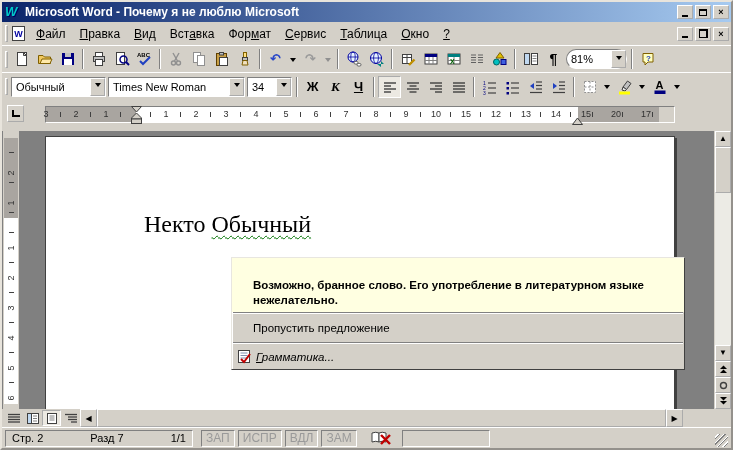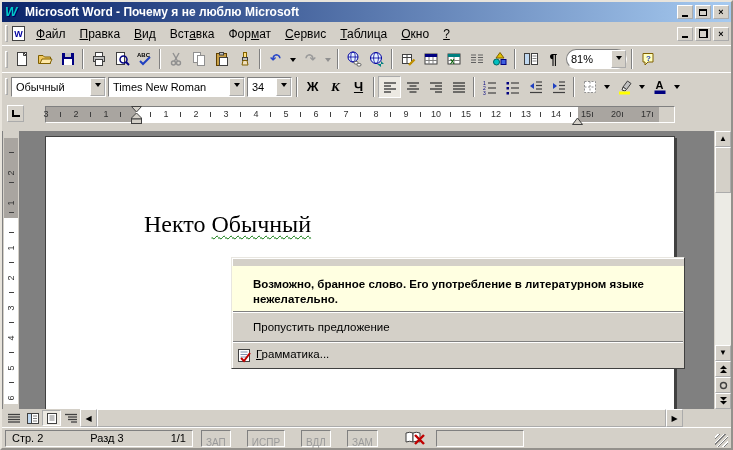--- a/index.html
+++ b/index.html
@@ -89,25 +89,25 @@
   .doc-text { position:absolute; left:98px; top:74px; font-family:"Liberation Serif","DejaVu Serif",serif;
               font-size:24px; color:#000; white-space:nowrap; }
   .squiggle { text-decoration:underline; text-decoration-style:wavy; text-decoration-color:#007000;
               text-decoration-thickness:1px; text-underline-offset:3px; }
 
   
   .ctx-menu { position:absolute; left:229px; top:126px; width:454px; background:#d4d0c8;
               border:1px solid; border-color:#e8e6e0 #404040 #404040 #e8e6e0;
               box-shadow:inset 1px 1px 0 #fff; z-index:10; }
   .cm-header { background:#ffffe1; font-weight:bold; font-size:11.5px; line-height:15px;
-               padding:11px 12px 4px 21px; color:#000;margin-top:8px; }
+               padding:20px 12px 4px 21px; color:#000; }
   .cm-sep { height:2px; border-top:1px solid #808080; border-bottom:1px solid #fff; margin:0 1px; }
-  .cm-item { display:flex; align-items:flex-start; font-size:11.5px; color:#000; }
+  .cm-item { display:flex; align-items:center; font-size:11.5px; color:#000; }
   .cm-item.skip { padding:8px 12px 8px 21px; }
-  .cm-item.grammar { padding:5px 28px 5px 5px; }
+  .cm-item.grammar { padding:5px 28px 5px 5px;font-style:italic; }
   .cm-item .cm-ico { margin-right:4px; display:flex; }
 
   
   .vscroll { flex:0 0 17px; display:flex; flex-direction:column; background:#ecebe5; border-left:1px solid #d4d0c8; }
   .sbtn { flex:0 0 16px; height:16px; background:#d4d0c8; border:1px outset #fff;
           display:flex; align-items:center; justify-content:center; font-size:8px; color:#000; line-height:8px; }
   .vthumb { flex:0 0 46px; background:#d4d0c8; border:1px outset #fff; }
   .vtrack { flex:1; }
   .hscroll-row { height:18px; flex:0 0 18px; display:flex; background:#ecebe5; align-items:stretch; }
   .viewbtns { display:flex; background:#d4d0c8; padding-left:2px; }
@@ -119,21 +119,21 @@
   .hcorner { flex:0 0 48px; background:#d4d0c8; }
 
   
   .statusbar { height:21px; flex:0 0 21px; border-top:1px solid #fff; display:flex; align-items:center;
                padding:1px 3px; font-size:11px; color:#000; }
   .sb-panel { height:17px; border:1px solid; border-color:#808080 #fff #fff #808080;
               display:flex; align-items:center; padding:0 6px; white-space:nowrap; }
   .sb-pos { width:188px; justify-content:space-between; margin-right:8px; }
   .sb-cursor { width:160px; justify-content:space-between; margin-right:8px; }
   .sb-toggle { height:17px; border:1px solid; border-color:#808080 #fff #fff #808080;
-               color:#9a9a9a; padding:6px 4px; margin-right:16px; font-size:10px; }
+               color:#9a9a9a; padding:0 4px; margin-right:3px; font-size:12px; }
   .sb-book { width:30px; height:17px; display:flex; align-items:center; justify-content:center; margin:0 6px; }
   .sb-empty { width:88px; height:17px; border:1px solid; border-color:#808080 #fff #fff #808080; margin-right:4px; }
   .resize-grip { margin-left:auto; width:13px; height:13px; align-self:flex-end;
                  background:repeating-linear-gradient(135deg,transparent 0,transparent 2px,#fff 2px,#fff 3px,#808080 3px,#808080 4px); }
 </style>
 </head>
 <body>
 
 <div class="window">
 
@@ -680,21 +680,21 @@
     <div class="hthumb"></div>
     <div class="hbtn">
         <span>▶</span>
       </div>
     <div class="hcorner"></div>
   </div>
 
   <div class="statusbar">
     <div class="sb-panel sb-pos">
       <span>Стр. 2</span>
-      <span>Разд 3</span>
+      <span>Разд 7</span>
       <span>1/1</span>
     </div>
     <div style="display:flex;">
         <span class="sb-toggle">ЗАП</span>
         <span class="sb-toggle">ИСПР</span>
         <span class="sb-toggle">ВДЛ</span>
         <span class="sb-toggle">ЗАМ</span>
       </div>
     <div class="sb-book">
       <svg width="22" height="16">

